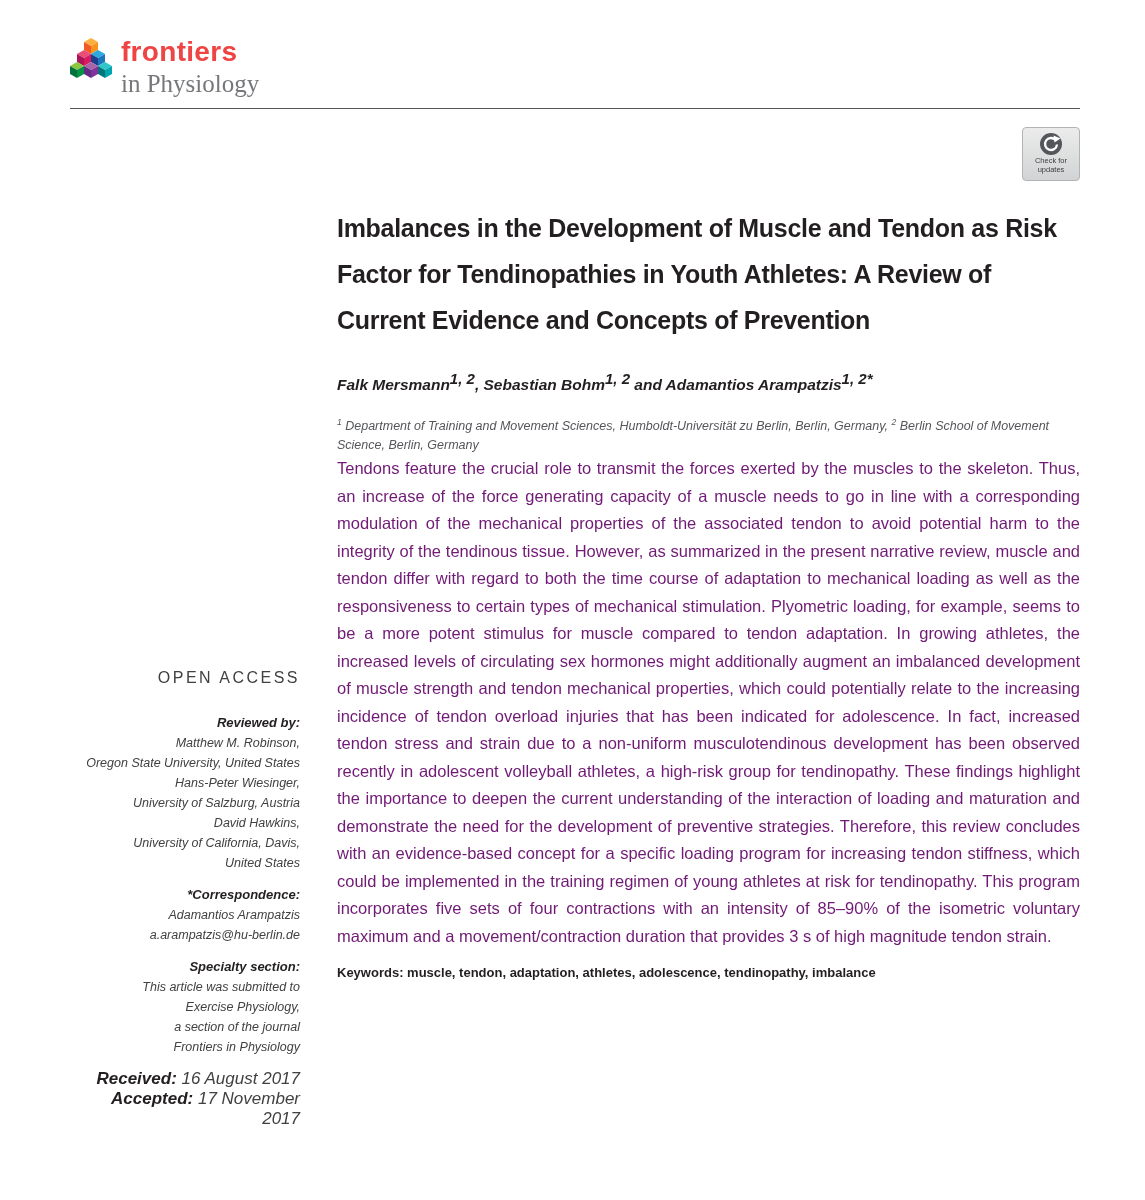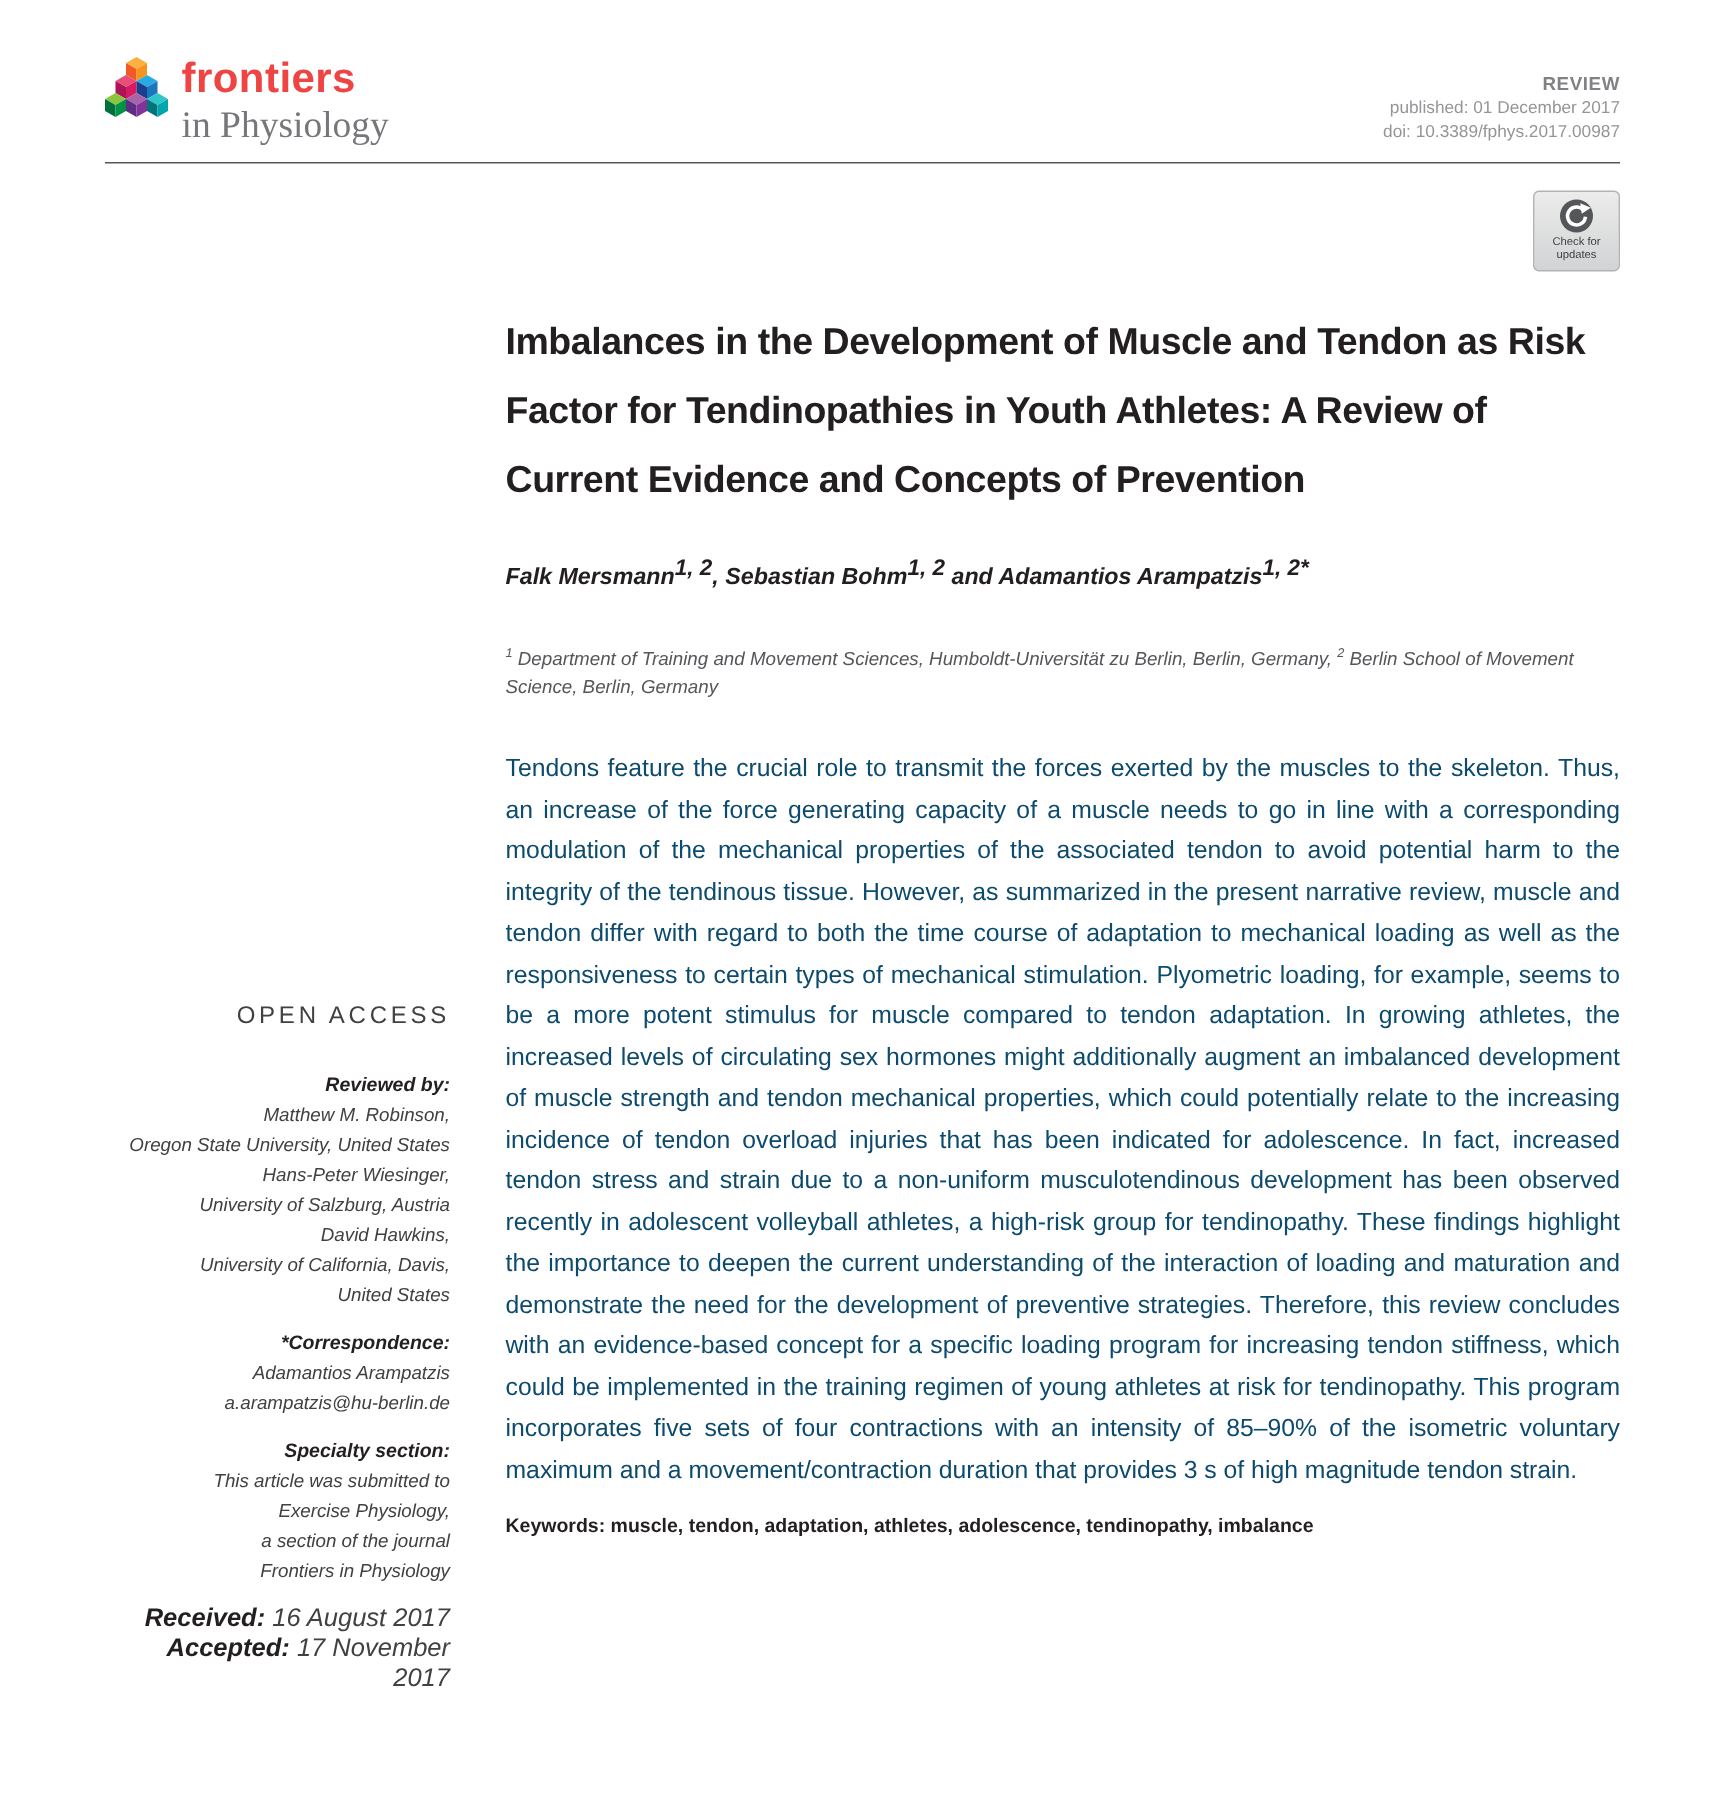--- a/index.html
+++ b/index.html
@@ -46,24 +46,24 @@
   }
   .badge-circle { margin:4px 0 1px 0; line-height:0; }
   .badge-text { font-size:7.5px; line-height:8.5px; color:#414042; text-align:center; }
 
   .title {
     margin-top:24px; font-size:25px; line-height:46px; font-weight:bold;
     color:#231f20; letter-spacing:-0.3px; max-width:743px;
   }
   .authors { margin-top:27px; font-size:15.5px; font-style:italic; font-weight:bold; color:#231f20; }
   .authors sup { font-size:15px; }
-  .affiliations { margin-top:32px; font-size:12.5px; font-style:italic; color:#55565a; line-height:19px; max-width:720px; }
+  .affiliations { margin-top:19px; font-size:12.5px; font-style:italic; color:#55565a; line-height:19px; max-width:720px; }
   .affiliations sup { font-size:8.5px; }
   .abstract {
-    margin-top:31px; font-size:16.5px; line-height:27.5px; color:#0c4a6e;
+    font-size:16.5px; line-height:27.5px; color:#701a75;
     text-align:justify; max-width:743px;
   }
   .keywords { margin-top:15px; font-size:13px; font-weight:bold; color:#231f20; }
 </style>
 </head>
 <body>
 
 <div class="page">
 
   <header class="masthead">
@@ -99,25 +99,20 @@
             <polygon points="0,4 7,0 14,4 7,8" fill="#30c5c9"></polygon>
             <polygon points="0,4 0,12 7,16 7,8" fill="#00767b"></polygon>
             <polygon points="14,4 14,12 7,16 7,8" fill="#00a5ad"></polygon>
           </g>
         </svg>
       </span>
       <div class="logo-text">
         <div class="logo-frontiers">frontiers</div>
         <div class="logo-journal">in Physiology</div>
       </div>
-    </div>
-    <div class="pub-meta">
-      <div class="article-type">REVIEW</div>
-      <div>published: 01 December 2017</div>
-      <div>doi: 10.3389/fphys.2017.00987</div>
     </div>
   </header>
 
   <hr class="rule">
 
   <div class="body-grid">
 
     <aside class="sidebar">
       <div class="open-access">OPEN ACCESS</div>
       <div id="sidebar-sections">

